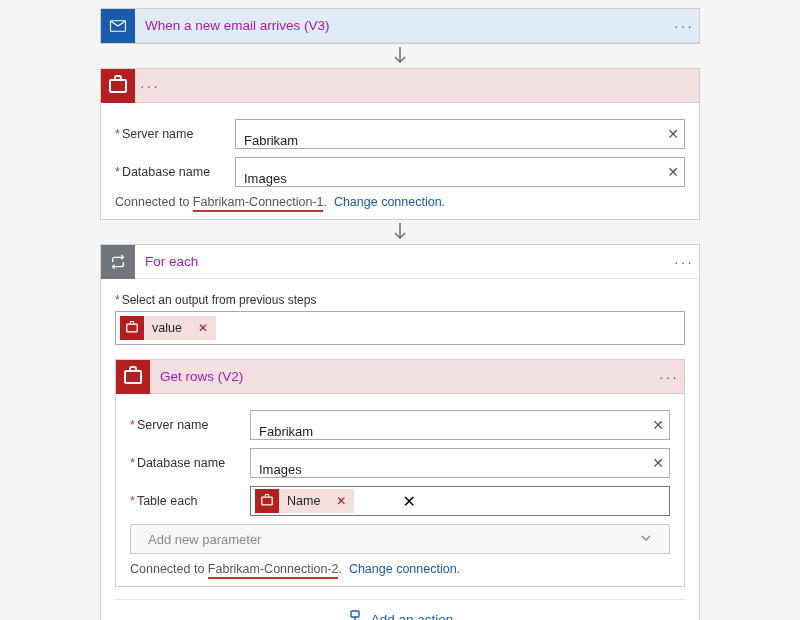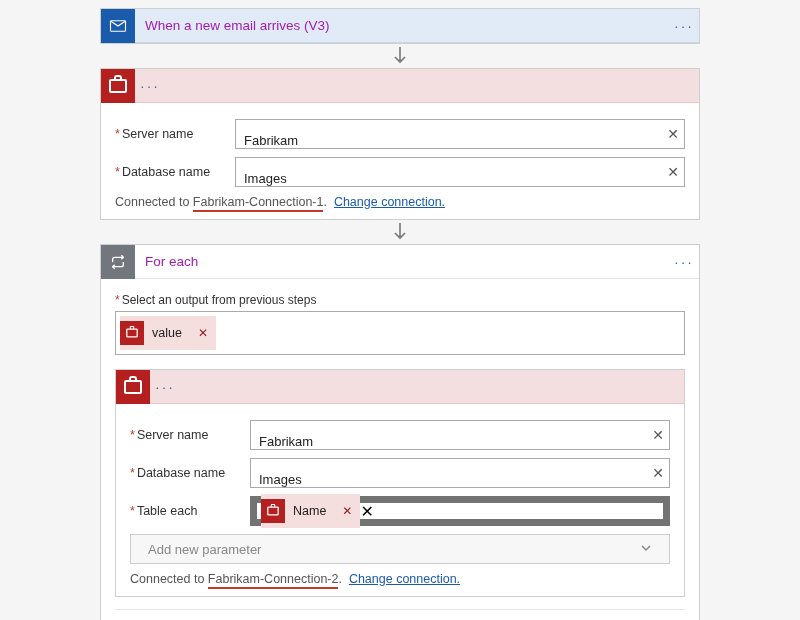--- a/index.html
+++ b/index.html
@@ -22,33 +22,33 @@
   .body { padding: 8px 14px 10px; }
   .field-row { display: flex; align-items: center; margin: 8px 0; }
   .field-label { width: 120px; font-size: 12.5px; color: #323130; }
   .field-label .req { color: #c0392b; margin-right: 2px; }
   .field-input { position: relative; flex: 1; }
   .field-input .box { width: 100%; height: 30px; border: 1px solid #aaa; background: #fff; padding: 0 30px 0 8px; font-size: 13px; color: #222; display: flex; align-items: flex-end; }
   .field-input .clear, .field-input .caret { position: absolute; right: 6px; top: 50%; transform: translateY(-50%); color: #555; font-size: 14px; cursor: pointer; }
   .caret svg { width: 12px; height: 12px; }
   .conn-line { font-size: 12.5px; color: #555; margin-top: 6px; }
   .conn-line .underline { border-bottom: 2px solid #c0392b; padding-bottom: 1px; }
-  .conn-line .link { color: #1b5bab; cursor: pointer; text-decoration: underline; }
+  .conn-line .link { color: #1b5bab; cursor: pointer; }
   .foreach { width: 600px; margin: 0 auto; border: 1px solid #cfcfcf; background: #fff; }
   .foreach-body { padding: 10px 14px 12px; }
   .small-label { font-size: 12px; color: #323130; margin: 4px 0 4px; }
   .small-label .req { color: #c0392b; margin-right: 2px; }
   .select-output { border: 1px solid #aaa; padding: 4px; display: flex; align-items: center; min-height: 34px; }
-  .token { display: inline-flex; align-items: center; background: #f4dede; color: #222; height: 34px; font-size: 12.5px; }
+  .token { display: inline-flex; align-items: center; background: #f4dede; color: #222; height: 24px; font-size: 12.5px; }
   .token .ticon { width: 24px; height: 24px; background: #b41f1f; display: flex; align-items: center; justify-content: center; color: #fff; }
   .token .tlabel { padding: 0 8px; }
   .token .tclose { padding: 0 8px; cursor: pointer; color: #9a1a1a; font-size: 12px; }
   .addparam { border: 1px solid #ccc; background: #f7f7f7; height: 30px; display: flex; align-items: center; justify-content: space-between; padding: 0 17px; font-size: 13px; color: #888; cursor: pointer; margin: 8px 0; }
   .addaction { display: flex; justify-content: center; align-items: center; gap: 8px; padding: 10px 0 6px; font-size: 13.5px; color: #1b5bab; cursor: pointer; border-top: 1px solid #e7e7e7; margin-top: 12px; }
-  .tablebox { display: flex; align-items: center; border: 7px solid #737373; height: 30px; padding: 2px 30px 2px 4px; position: relative; flex: 1; }
+  .tablebox { display: flex; align-items: center; border: 1px solid #737373; height: 30px; padding: 2px 30px 2px 4px; position: relative; flex: 1; gap: 48px; }
   .ico-sql { width: 18px; height: 14px; border: 2px solid currentColor; border-radius: 2px; position: relative; }
   .ico-sql::before { content: ""; position: absolute; top: -6px; left: 3px; right: 3px; height: 4px; border: 2px solid currentColor; border-bottom: none; border-radius: 3px 3px 0 0; }
 </style>
 </head>
 <body>
 
 <div class="canvas">
 
   <div class="card w600">
     <div class="header-row hdr-blue">
@@ -134,20 +134,21 @@
         </div>
       </div>
 
       <div style="height:14px;"></div>
 
       <div class="card w570" style="width:100%;">
         <div class="header-row hdr-pink">
           <div class="hdr-icon">
               <div class="ico-sql"></div>
             </div>
+          <div class="hdr-title">Get rows (V2)</div>
           <div class="hdr-menu">···</div>
         </div>
         <div class="body">
           <div class="field-row">
             <div class="field-label"><span class="req">*</span><span>Server name</span></div>
             <div class="field-input">
               <div class="box">
                   <span>Fabrikam</span>
                 </div>
               <span class="clear">✕</span>

